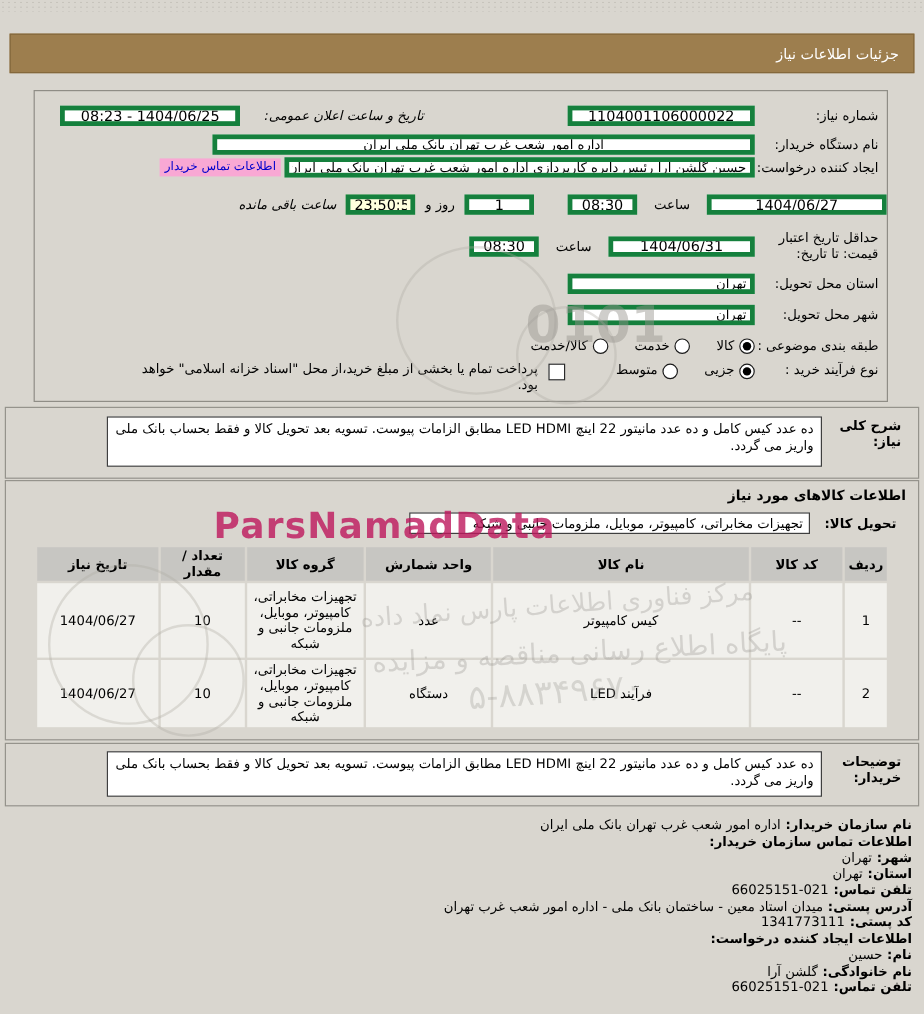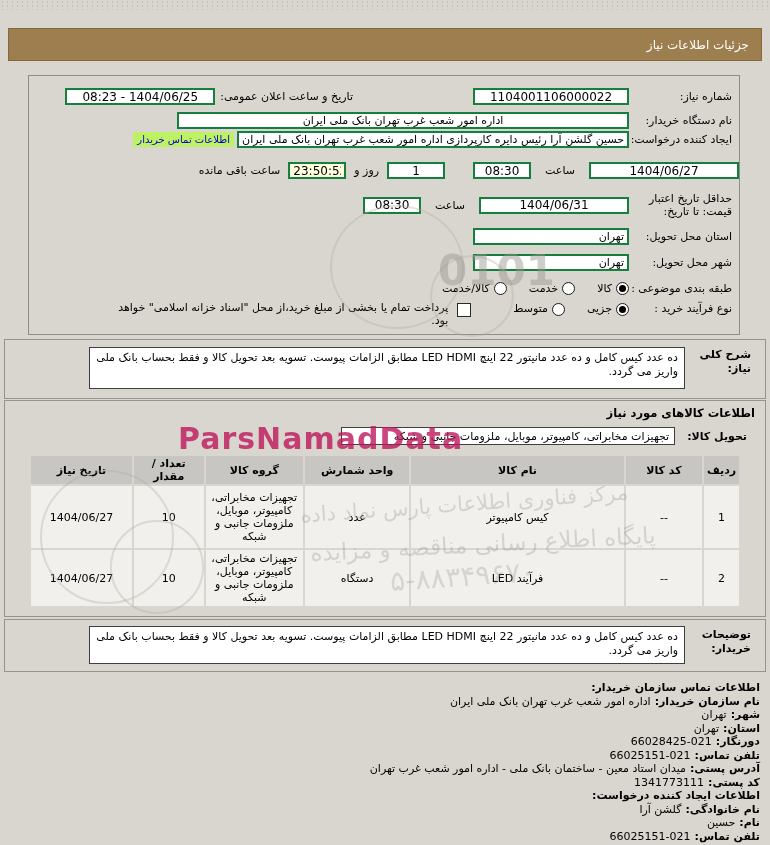--- a/index.html
+++ b/index.html
@@ -15,30 +15,30 @@
   
   .titlebar{position:absolute;top:28px;right:8px;left:8px;height:31px;
     background:#9d7e4e;border:1px solid #84683c;
     color:#fff;font-size:12px;display:flex;align-items:center;padding:0 12px;}
   
   .box1{position:absolute;top:75px;right:30px;left:28px;height:258px;
     border:1px solid #8f8d86;overflow:hidden;background:#d9d6cf;z-index:1;}
   .frow{display:flex;align-items:center;font-size:11px;}
   .frow.top{align-items:flex-start;}
   .flabel{flex:0 0 110px;width:110px;padding-right:7px;line-height:13px;box-sizing:border-box;}
-  .tin{height:17px;border:2px solid #15803d;background:#fff;
+  .tin{height:17px;border:4px solid #15803d;background:#fff;
     font-family:"DejaVu Sans",sans-serif;font-size:12px;padding:0 3px;box-sizing:border-box;}
   .tin.c{text-align:center;}
   .tin.sm{font-size:11px;}
-  .lbl2{margin-right:120px;margin-left:5px;}
+  .lbl2{margin-right:120px;margin-left:20px;font-style:italic;}
   .hourlbl{margin:0 14px;}
   .dayslbl{margin:0 8px;text-align:center;}
   .cntdown{background:#ffffde;}
-  .suffix{margin-right:8px;}
-  .contact-link{margin-right:3px;background:#bef264;color:#0000cc;
+  .suffix{margin-right:8px;font-style:italic;}
+  .contact-link{margin-right:3px;background:#f9a8d4;color:#0000cc;
     font-size:10px;padding:2px 4px;text-decoration:none;white-space:nowrap;}
   .radio{width:11px;height:11px;border-radius:50%;border:1px solid #1c1c1c;background:#fff;
     display:inline-block;position:relative;flex:0 0 11px;}
   .radio.on::after{content:"";position:absolute;left:2px;top:2px;right:2px;bottom:2px;
     background:#000;border-radius:50%;}
   .optlbl{margin-right:4px;}
   .gap22{margin-right:22px;}
   .checkbox{width:12px;height:12px;border:1px solid #2a2a2a;background:#fff;
     display:inline-block;flex:0 0 12px;margin-right:42px;margin-top:1px;}
   .treasury{width:332px;margin-right:9px;line-height:13px;margin-top:-1px;}
@@ -118,21 +118,21 @@
     <span class="hourlbl">ساعت</span>
     <input class="tin c" style="width: 58px;" dir="ltr" readonly="" value="08:30">
     <input class="tin c" style="width: 58px; margin-right: 28px;" dir="ltr" readonly="" value="1">
     <span class="dayslbl">روز و</span>
     <input class="tin c cntdown" style="width: 58px;" dir="ltr" readonly="" value="23:50:52">
     <span class="suffix">ساعت باقی مانده</span>
   </div>
 
   <div class="frow" style="margin-top:13px;">
     <div class="flabel">حداقل تاریخ اعتبار قیمت: تا تاریخ:</div>
-    <input class="tin c" style="width: 150px;" dir="ltr" readonly="" value="1404/06/31">
+    <input class="tin c" style="width: 122px;" dir="ltr" readonly="" value="1404/06/31">
     <span class="hourlbl">ساعت</span>
     <input class="tin c" style="width: 58px;" dir="ltr" readonly="" value="08:30">
   </div>
 
   <div class="frow" style="margin-top:10px;">
     <div class="flabel">استان محل تحویل:</div>
     <input class="tin sm" style="width: 156px;" readonly="" value="تهران">
   </div>
 
   <div class="frow" style="margin-top:9px;">
@@ -217,31 +217,30 @@
     </tbody>
   </table>
 </div>
 
 <div class="sec sec-notes">
   <div class="seclabel">توضیحات خریدار:</div>
   <div class="descbox">ده عدد کیس کامل و ده عدد مانیتور 22 اینچ LED HDMI مطابق الزامات پیوست. تسویه بعد تحویل کالا و فقط بحساب بانک ملی واریز می گردد.</div>
 </div>
 
 <div class="contact">
+  <div class="cline"><b>نام سازمان خریدار:</b><span class="v">اداره امور شعب غرب تهران بانک ملی ایران</span></div>
   <div class="cline"><b>اطلاعات تماس سازمان خریدار:</b></div>
-  <div class="cline"><b>نام سازمان خریدار:</b><span class="v">اداره امور شعب غرب تهران بانک ملی ایران</span></div>
   <div class="cline"><b>شهر:</b><span class="v">تهران</span></div>
   <div class="cline"><b>استان:</b><span class="v">تهران</span></div>
-  <div class="cline"><b>دورنگار:</b><span class="v" dir="ltr">66028425-021</span></div>
   <div class="cline"><b>تلفن تماس:</b><span class="v" dir="ltr">66025151-021</span></div>
   <div class="cline"><b>آدرس پستی:</b><span class="v">میدان استاد معین - ساختمان بانک ملی - اداره امور شعب غرب تهران</span></div>
   <div class="cline"><b>کد پستی:</b><span class="v" dir="ltr">1341773111</span></div>
   <div class="cline"><b>اطلاعات ایجاد کننده درخواست:</b></div>
+  <div class="cline"><b>نام:</b><span class="v">حسین</span></div>
   <div class="cline"><b>نام خانوادگی:</b><span class="v">گلشن آرا</span></div>
-  <div class="cline"><b>نام:</b><span class="v">حسین</span></div>
   <div class="cline"><b>تلفن تماس:</b><span class="v" dir="ltr">66025151-021</span></div>
 </div>
 
 <div class="wm wm-circle c1"></div>
 <div class="wm wm-circle c2"></div>
 <div class="wm wm-circle c3"></div>
 <div class="wm wm-circle c4"></div>
 <div class="wm wm-digits" dir="ltr">0101</div>
 <div class="wm wm-brand" dir="ltr">ParsNamadData</div>
 <div class="wm wm-line1">مرکز فناوری اطلاعات پارس نماد داده</div>

